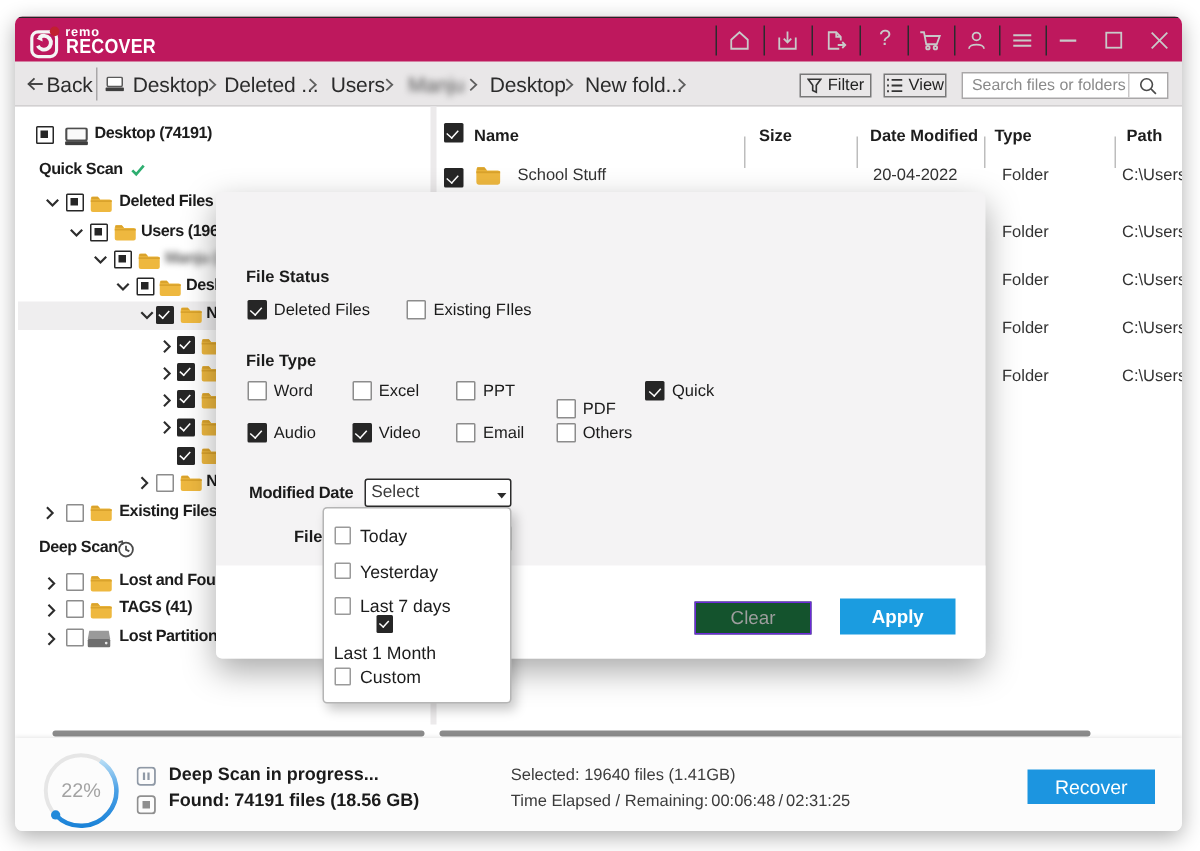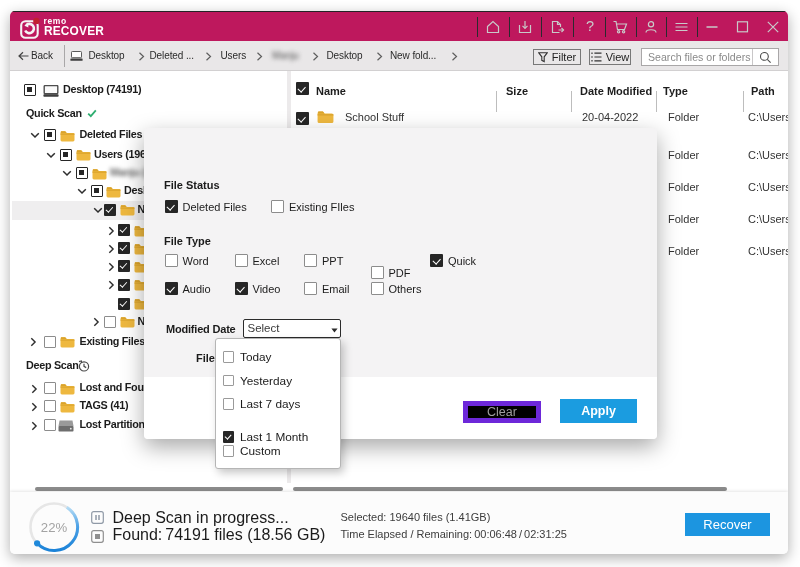--- a/index.html
+++ b/index.html
@@ -5,21 +5,21 @@
   * { margin:0; padding:0; box-sizing:border-box; }
   html,body { width:800px; height:567px; background:#fff; overflow:hidden;
     font-family:"Liberation Sans", sans-serif; }
   .abs { position:absolute; }
   #win { position:absolute; left:10px; top:11px; width:778px; height:543px;
     background:#fff; box-shadow:0 4px 14px rgba(0,0,0,.32); border-radius:5px; overflow:hidden; }
   #titlebar { position:absolute; left:0; top:0; width:778px; height:46px; background:#be185d; border-top:1px solid #242425; }
   #toolbar { position:absolute; left:0; top:30px; width:778px; height:30px;
     background:#e9e7e8; border-bottom:1px solid #d2d0d1; }
   #treediv { position:absolute; left:277px; top:60px; width:4px; height:412px; background:#eceaeb; }
-  .crumb { position:absolute; top:0; height:30px; line-height:30px; font-size:10px; letter-spacing:-0.1px; color:#2b2b2b; white-space:nowrap; }
+  .crumb { position:absolute; top:0; height:30px; line-height:30px; font-size:14px; letter-spacing:-0.1px; color:#2b2b2b; white-space:nowrap; }
   .tbtn { position:absolute; border:1px solid #787878; font-size:11px; color:#222;
     display:flex; align-items:center; justify-content:center; gap:4px; background:#e9e7e8; }
   .tlabel { font-size:10.8px; font-weight:700; color:#1c1c1c; letter-spacing:-0.3px; }
   .cb { width:13px; height:13px; background:#fff; border:1.6px solid #8c8c8c; border-radius:1px; }
   .cb.part { border-color:#262626; position:relative; }
   .cb.part:before { content:""; position:absolute; left:2.2px; top:2.2px; width:5.6px; height:5.6px; background:#262626; }
   .cb.on { border:none; background:#262626; position:relative; }
   .cb.on:before { content:""; position:absolute; left:2.5px; top:3.5px; width:6px; height:3.5px;
      border-left:1.7px solid #fff; border-bottom:1.7px solid #fff; transform:rotate(-48deg); }
   #tree .cb { width:12px; height:12px; border-width:1.5px; }
@@ -41,21 +41,21 @@
   #ddlist { position:absolute; left:215px; top:338px; width:126px; height:131px; background:#fff;
     border:1px solid #b5b5b5; border-radius:3px; box-shadow:3px 4px 8px rgba(0,0,0,.22); z-index:60; }
   .ditem { position:absolute; left:6.5px; display:flex; align-items:center; gap:6px; font-size:11.8px; color:#1b1b1b; }
   .cbs { width:11.5px; height:11.5px; background:#fff; border:1.4px solid #9a9a9a; border-radius:1px; flex:0 0 11.5px;}
   .cbs.on { border:none; background:#262626; position:relative; }
   .cbs.on:before { content:""; position:absolute; left:2.2px; top:2.8px; width:5.4px; height:3px;
      border-left:1.6px solid #fff; border-bottom:1.6px solid #fff; transform:rotate(-48deg); }
   
   #status { position:absolute; left:0; top:481px; width:778px; height:62px; background:#fcfcfc;
      box-shadow:0 -1px 3px rgba(0,0,0,.10); }
-  .sbold { font-size:16px; font-weight:400; color:#1b1b1b; position:absolute; white-space:nowrap; }
+  .sbold { font-size:12px; font-weight:700; color:#1b1b1b; position:absolute; white-space:nowrap; }
   .sreg { font-size:11px; color:#3c3c3c; position:absolute; white-space:nowrap; }
   .blue-btn { position:absolute; background:#1b95dd; color:#fff; display:flex; align-items:center;
      justify-content:center; }
 </style>
 </head>
 <body>
 <div id="win">
 
   <div id="titlebar">
 
@@ -449,37 +449,37 @@
       <span>Others</span>
     </div>
   <div class="dlabel" style="left:22px;top:195px;letter-spacing:-0.2px;">Modified Date</div>
   <div class="abs" style="left:99px;top:191px;width:98px;height:18.5px;background:#fff;border:1.3px solid #2b2b2b;border-radius:2px;"></div>
   <div class="abs" style="left:103.5px;top:194px;font-size:11.5px;color:#3a3a3a;">Select</div>
   <svg class="abs" style="left:187px;top:199.5px" width="7" height="5" viewBox="0 0 7 5">
       <path d="M0.4 0.6 L3.5 4.4 L6.6 0.6 Z" fill="#2b2b2b"></path>
     </svg>
   <div class="dlabel" style="left:52px;top:224px;">File Size</div>
   <div class="abs" style="left:99px;top:222px;width:98px;height:18px;background:#fff;border:1px solid #8a8a8a;border-radius:2px;"></div>
-  <div class="abs" style="left:319px;top:272.5px;width:78px;height:22px;background:#000000;border:5px solid #6d28d9;font-size:12.5px;color:#9e9e9e;display:flex;align-items:center;justify-content:center;">Clear</div>
+  <div class="abs" style="left:319px;top:272.5px;width:78px;height:22px;background:#14532d;border:1px solid #6d28d9;font-size:12.5px;color:#9e9e9e;display:flex;align-items:center;justify-content:center;">Clear</div>
   <div class="blue-btn" style="left:416px;top:271px;width:77px;height:24px;font-size:12.5px;font-weight:700;background:#1b9ce0;">Apply</div>
 </div>
 <div id="ddlist">
   <div class="ditem" style="top:11px;">
       <div class="cbs"></div>
       <span>Today</span>
     </div>
   <div class="ditem" style="top:34.5px;">
       <div class="cbs"></div>
       <span>Yesterday</span>
     </div>
   <div class="ditem" style="top:58px;">
       <div class="cbs"></div>
       <span>Last 7 days</span>
     </div>
-  <div class="ditem" style="top:91px;">
+  <div class="ditem" style="top:71px;flex-direction:column;">
       <div class="cbs on"></div>
       <span>Last 1 Month</span>
     </div>
   <div class="ditem" style="top:105px;">
       <div class="cbs"></div>
       <span>Custom</span>
     </div>
 </div>
 
 </body></html>

